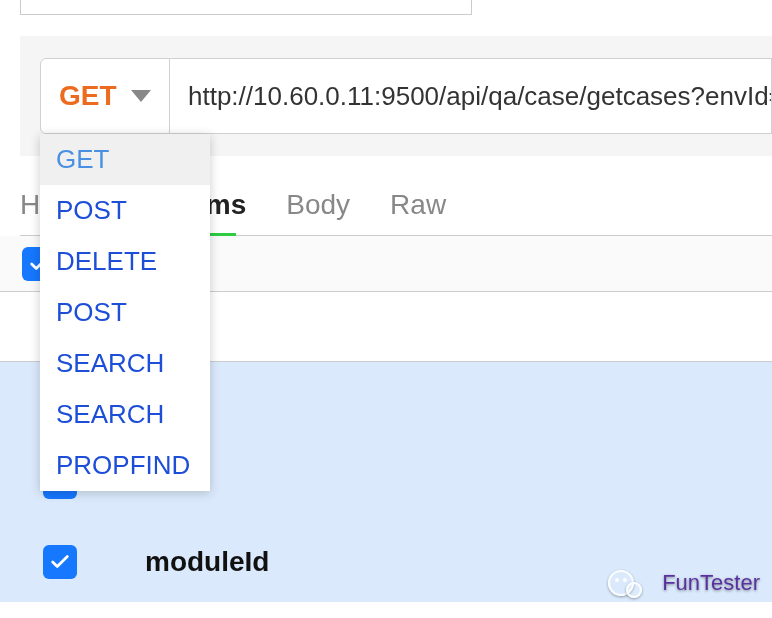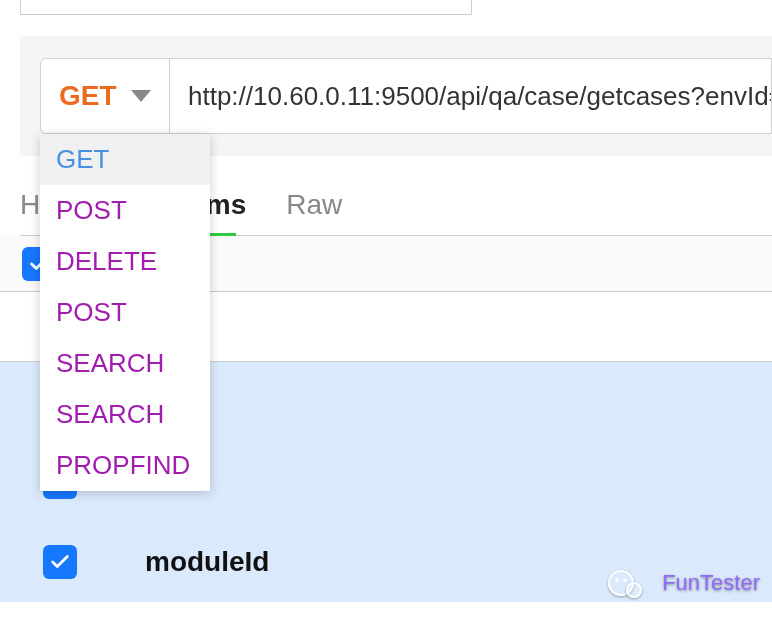--- a/index.html
+++ b/index.html
@@ -75,21 +75,21 @@
     top: 134px;
     left: 40px;
     width: 170px;
     background: #fff;
     box-shadow: 0 2px 10px rgba(0,0,0,0.2);
     z-index: 30;
   }
   .dropdown-item {
     padding: 10px 16px;
     font-size: 26px;
-    color: #a21caf;
+    color: #1d4ed8;
     cursor: pointer;
   }
   .dropdown-item.selected {
     background: #f0f0f0;
     color: #4a90e2;
   }
   .tabs {
     position: absolute;
     top: 180px;
     left: 20px;
@@ -165,21 +165,21 @@
     font-weight: 700;
     color: #111;
   }
   .watermark {
     position: absolute;
     right: 12px;
     bottom: 20px;
     display: flex;
     align-items: center;
     gap: 24px;
-    color: #8b5cf6;
+    color: #4c1d95;
     font-size: 22px;
     text-shadow: 0 1px 3px rgba(0,0,0,0.5);
     opacity: 0.9;
   }
   .wm-icon {
     width: 30px; height: 30px;
     position: relative;
   }
   .wm-icon .big {
     position: absolute; width: 26px; height: 26px;
@@ -221,20 +221,21 @@
   <div class="dropdown-item">SEARCH</div>
   <div class="dropdown-item">SEARCH</div>
   <div class="dropdown-item">PROPFIND</div>
 </div>
 
 <div class="tabs">
   <span class="tab behind" style="margin-left:0">He</span>
   <span class="tab active" style="margin-left:110px">
     <span>ms</span>
   </span>
+  <span class="tab">Body</span>
   <span class="tab">Raw</span>
 </div>
 
 <div class="params-area">
   <div class="param-header-row">
     <div class="checkbox">
       <svg viewBox="0 0 24 24">
           <path d="M4 12l5 5L20 6" stroke="#fff" stroke-width="3" fill="none" stroke-linecap="round" stroke-linejoin="round"></path>
         </svg>
     </div>

